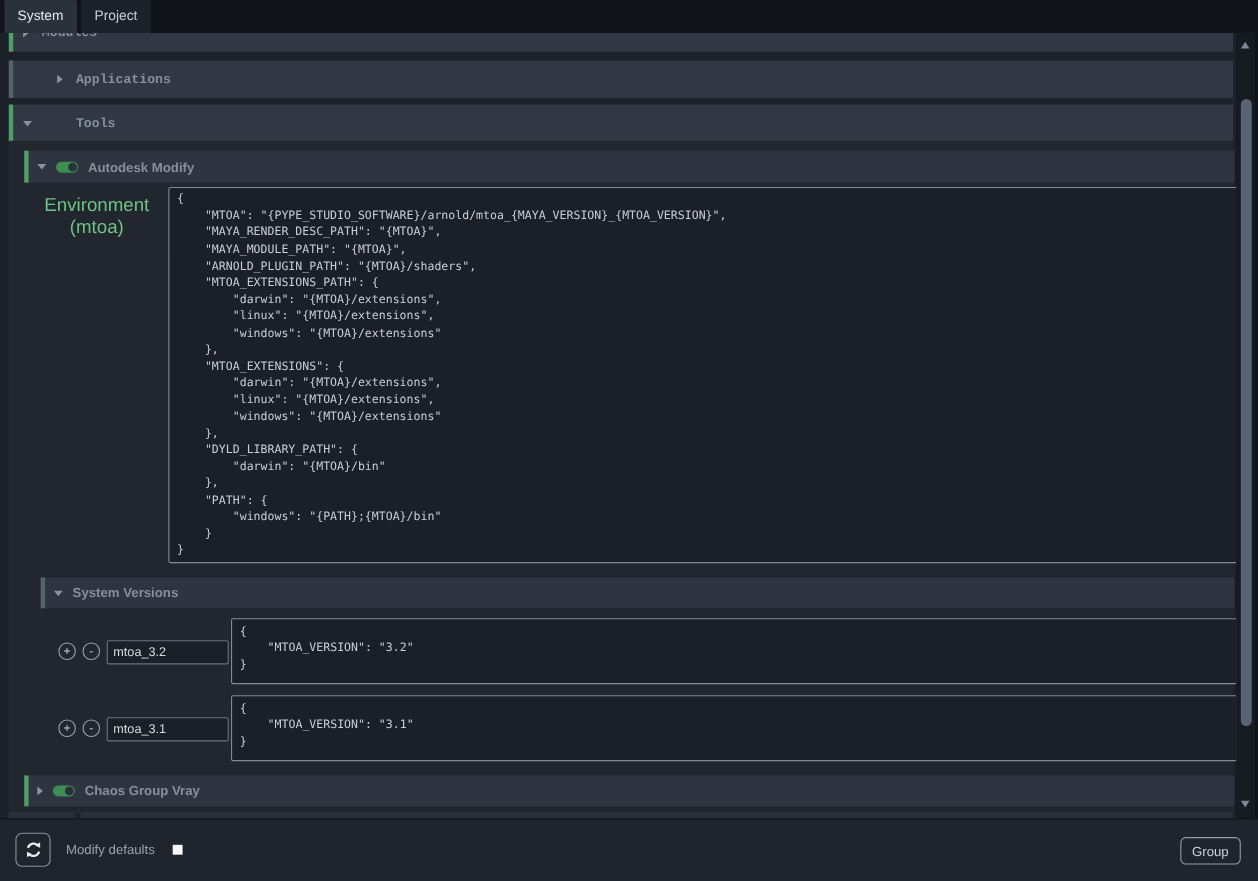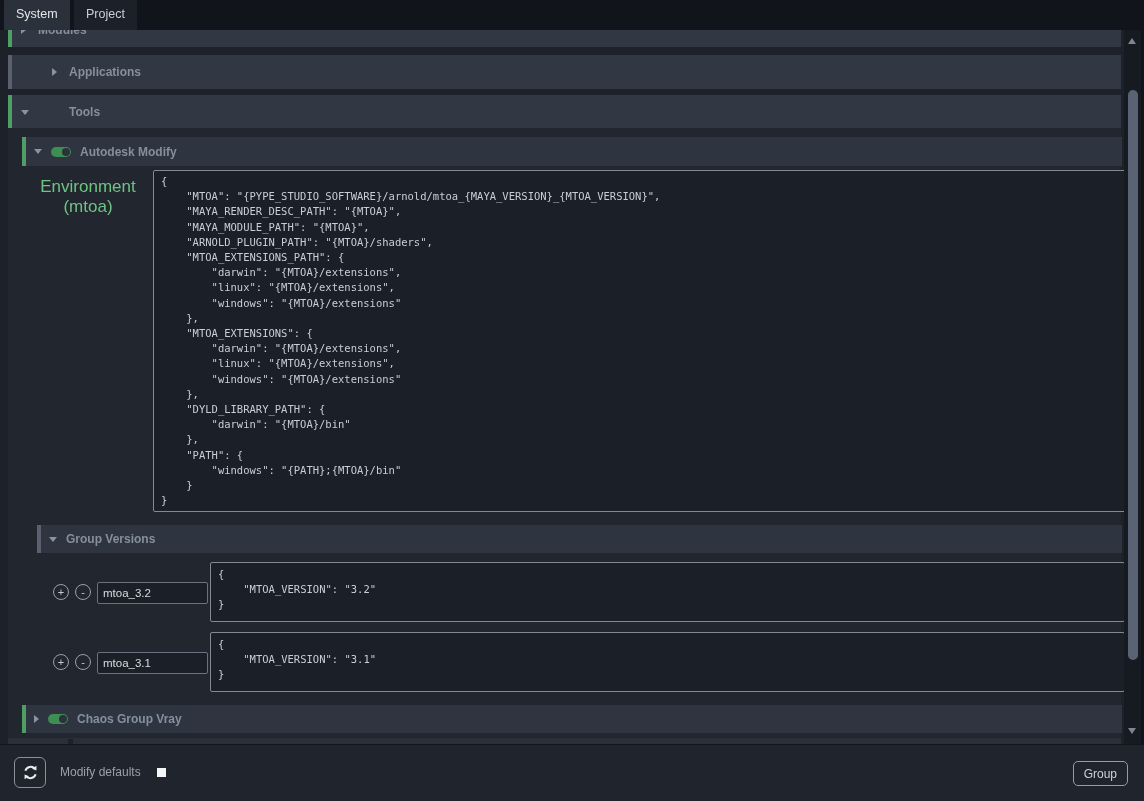--- a/index.html
+++ b/index.html
@@ -25,21 +25,21 @@
   .viewport {
     position:absolute; left:0; top:30px; width:1124px; height:714px;
     background:#1d2129; overflow:hidden;
   }
   .section-header {
     position:absolute; display:flex; align-items:center;
     background:#313844; border-left:4px solid #59616e;
   }
   .section-header.green { border-left-color:#4f9e63; }
   .sec-label { font-size:12px; font-weight:bold; color:#868f9c; }
-  .top-header { left:8px; width:1113px; height:34px; padding-left:9px; gap:12px; }
+  .top-header { left:8px; width:1113px; height:34px; padding-left:9px; gap:12px;font-family:Liberation Mono, monospace; }
   .sub-header { height:29px; padding-left:8px; gap:9px; background:#2e3540; }
 
   .tools-body { position:absolute; left:8px; top:98px; width:1113px; height:610px; background:#22262f; }
 
   
   .caret { width:0; height:0; flex:0 0 auto; }
   .caret.down { border-left:4.5px solid transparent; border-right:4.5px solid transparent; border-top:5.5px solid #8a93a1; }
   .caret.right { border-top:4.5px solid transparent; border-bottom:4.5px solid transparent; border-left:5.5px solid #8a93a1; }
 
   
@@ -145,21 +145,21 @@
     "DYLD_LIBRARY_PATH": {
         "darwin": "{MTOA}/bin"
     },
     "PATH": {
         "windows": "{PATH};{MTOA}/bin"
     }
 }</pre>
 
     <div class="section-header sub-header" style="left:37px; top:495px; width:1085px; height:28px;">
       <span class="caret down"></span>
-      <span class="sec-label">Group Versions</span>
+      <span class="sec-label">System Versions</span>
     </div>
 
     <button class="circle-btn" style="left:53px; top:554px;">+</button>
     <button class="circle-btn" style="left:75px; top:554px;">-</button>
     <input class="name-input" style="left: 97px; top: 552px; width: 111px;" value="mtoa_3.2">
     <pre class="code-editor" style="left:210px; top:532px; width:915px; height:60px; padding-top:4px;">{
     "MTOA_VERSION": "3.2"
 }</pre>
 
     <button class="circle-btn" style="left:53px; top:624px;">+</button>

